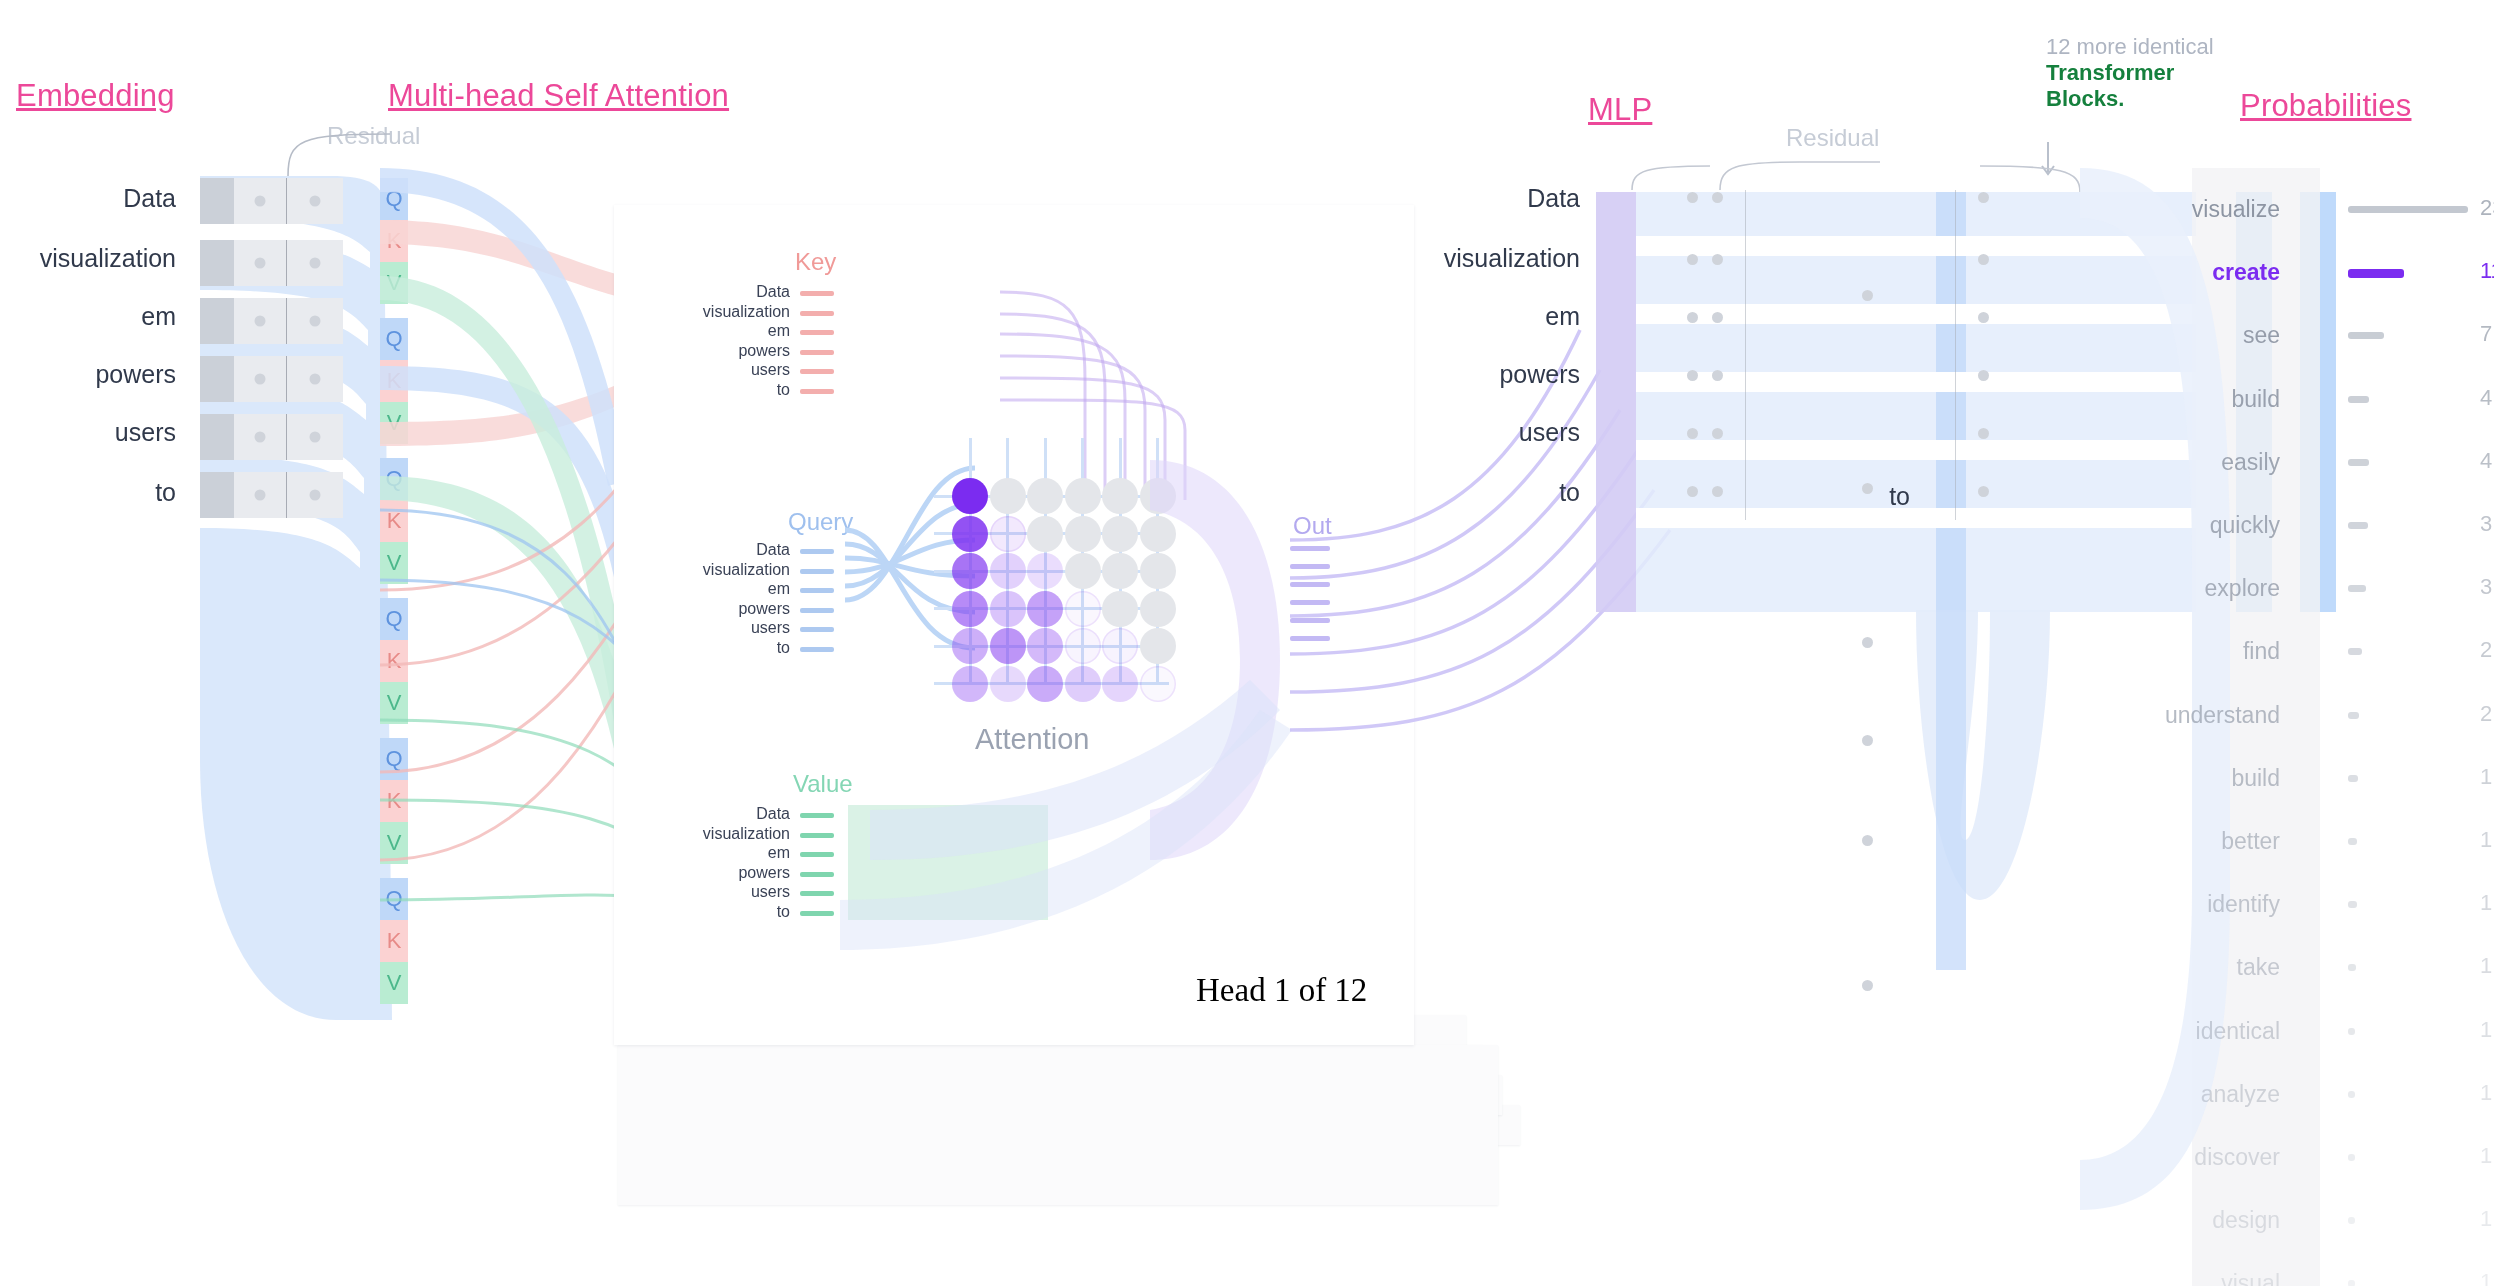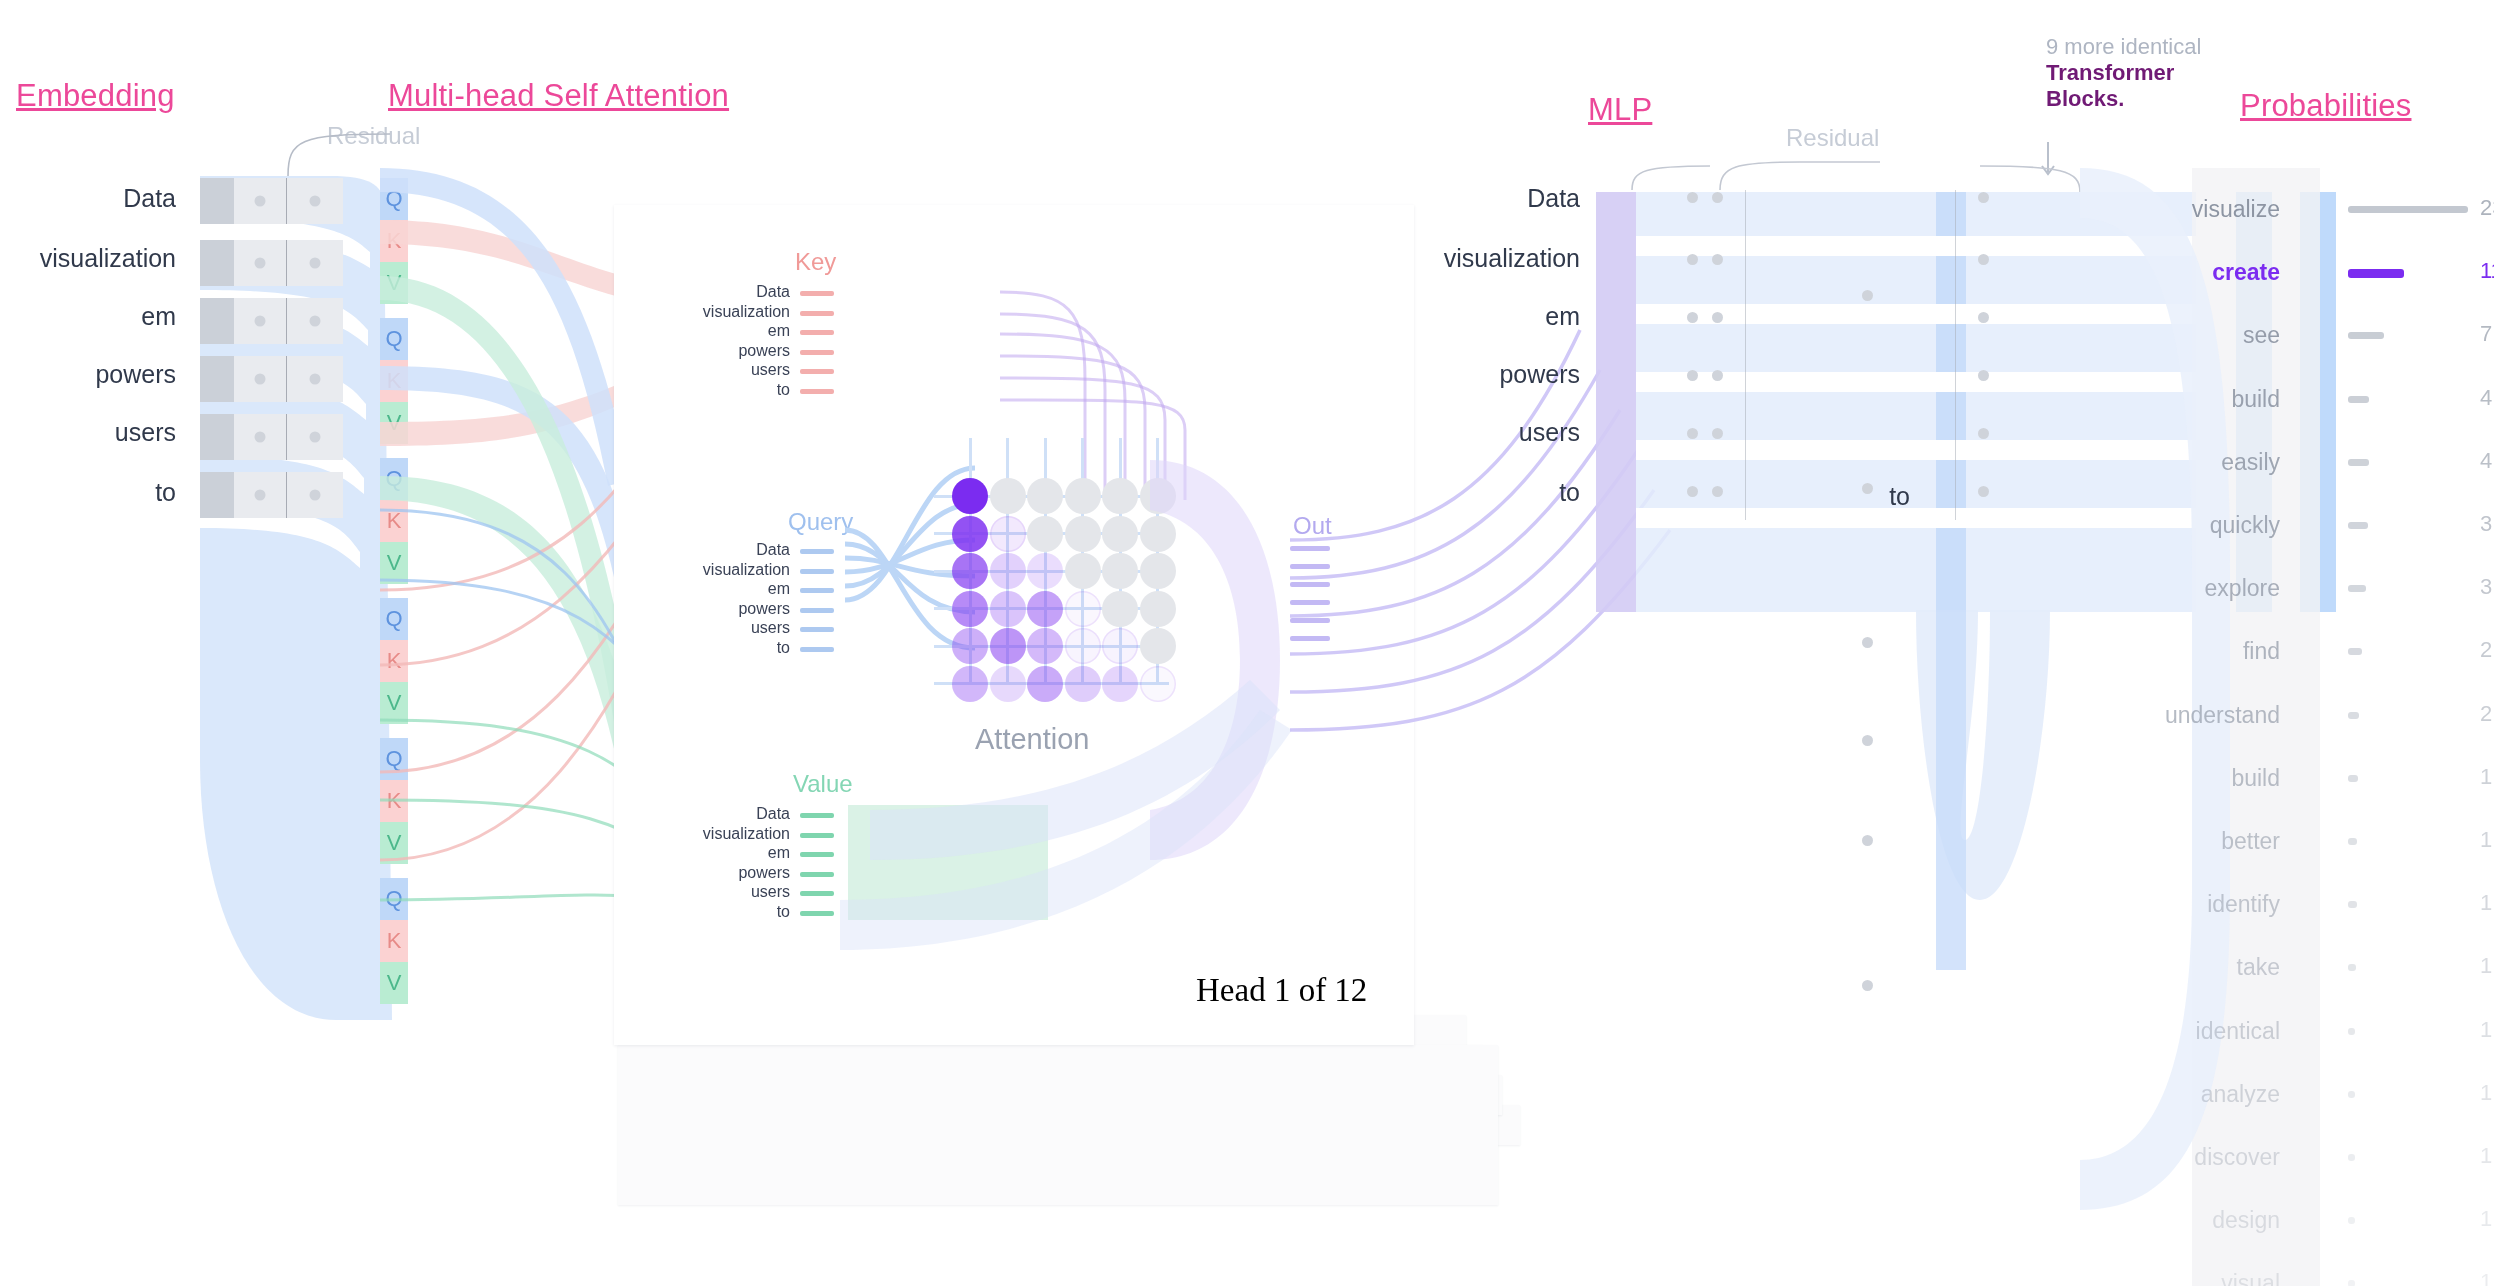--- a/index.html
+++ b/index.html
@@ -58,35 +58,35 @@
   .stub-q{background:#adc9f0;}
   .stub-v{background:#7fd5ae;}
   .stub-o{background:#c3b9f4;}
 
   
   .prob-word{position:absolute;font-size:23px;text-align:right;white-space:nowrap;}
   .prob-pct{position:absolute;font-size:22px;white-space:nowrap;}
   .prob-bar{position:absolute;height:7px;border-radius:3px;}
 
   .note{position:absolute;font-size:22px;line-height:26px;color:#aeb5c2;}
-  .note b{color:#701a75;font-weight:700;}
+  .note b{color:#15803d;font-weight:700;}
   svg{overflow:visible;}
 </style>
 </head>
 <body>
 
 <div class="sec-title" style="left:16px;top:78px;">Embedding</div>
 <div class="sec-title" style="left:388px;top:78px;">Multi-head Self Attention</div>
 <div class="sec-title" style="left:1588px;top:92px;">MLP</div>
 <div class="sec-title" style="left:2240px;top:88px;">Probabilities</div>
 <div class="sub-title" style="left:327px;top:122px;">Residual</div>
 <div class="sub-title" style="left:1786px;top:124px;">Residual</div>
 
 <div class="note" style="left:2046px;top:34px;width:230px;">
-  <span>9 more identical</span><br>
+  <span>12 more identical</span><br>
   <b>Transformer</b><br>
   <b>Blocks.</b>
 </div>
 <svg class="abs" style="left:2040px;top:142px;" width="40" height="38">
   <path d="M8 0 L8 30" stroke="#b9c0cc" stroke-width="2" fill="none"></path>
   <path d="M2 24 L8 32 L14 24" stroke="#b9c0cc" stroke-width="2" fill="none"></path>
 </svg>
 
 <svg class="abs" style="left:0;top:0;" width="1000" height="1286">
   <defs>

